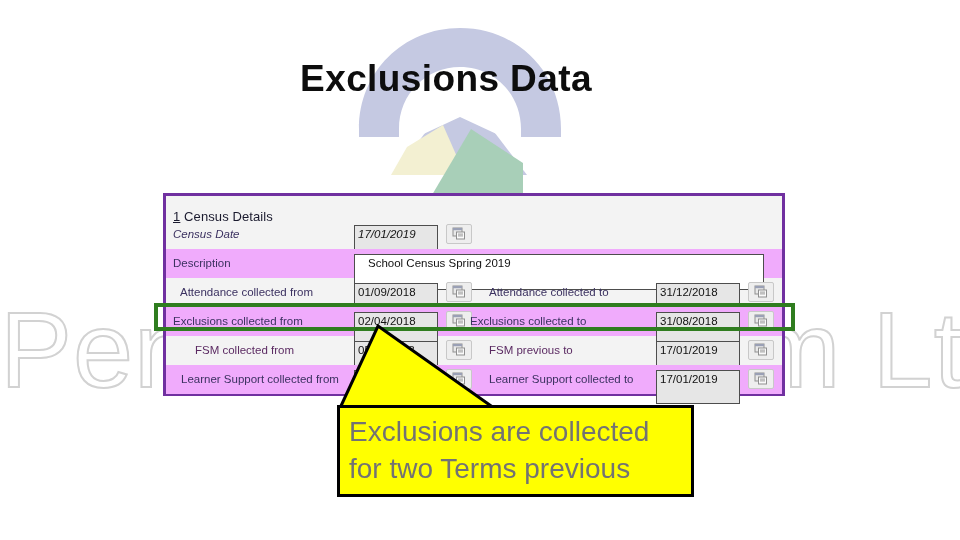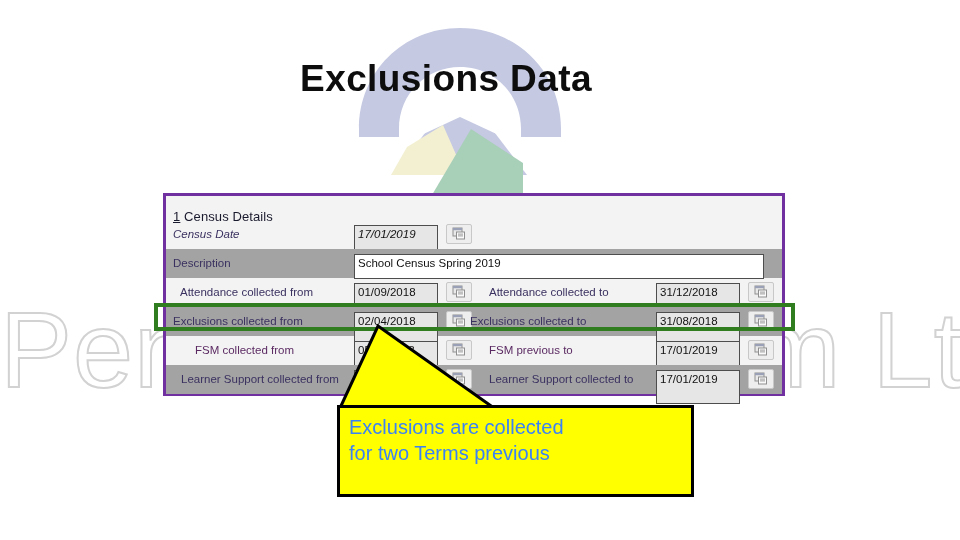--- a/index.html
+++ b/index.html
@@ -91,21 +91,21 @@
   .panel-header .hdr-num {
     text-decoration: underline;
   }
 
   .form-row {
     position: absolute;
     left: 0;
     width: 100%;
     height: 29px;
   }
-  .row-alt { background: #a3a3a3; }
+  .row-alt { background: #f0abfc; }
 
   .fld-label {
     position: absolute;
     font-size: 11.5px;
     color: #3b3160;
     white-space: nowrap;
     line-height: 29px;
   }
   .fld-label.magenta { color: #5b2a62; }
 
@@ -117,28 +117,28 @@
     box-sizing: border-box;
     font-size: 11.5px;
     color: #111111;
     line-height: 17px;
     padding-left: 3px;
     white-space: nowrap;
     overflow: hidden;
   }
   .text-box {
     position: absolute;
-    height: 25px;
+    height: 36px;
     background: #ffffff;
     border: 1px solid #4d4d4d;
     box-sizing: border-box;
     font-size: 11.5px;
     color: #111111;
     line-height: 17px;
-    padding-left: 3px;
+    padding-left: 13px;
     white-space: nowrap;
     overflow: hidden;
   }
   .pick-btn {
     position: absolute;
     width: 26px;
     height: 20px;
     background: #eeeeee;
     border: 1px solid #c8c8c8;
     border-radius: 2px;
@@ -174,22 +174,22 @@
     height: 92px;
     background: #ffff00;
     border: 3px solid #000000;
     box-sizing: border-box;
   }
   #callout-text {
     position: absolute;
     left: 349px;
     top: 414px;
     width: 336px;
-    font-size: 20px;
-    color: #3b82f6;
+    font-size: 28px;
+    color: #737373;
     line-height: 1.32;
     font-family: "Liberation Sans", sans-serif;
   }
 </style>
 </head>
 <body>
 
 <div id="slide">
 
   <div id="watermark-logo">

